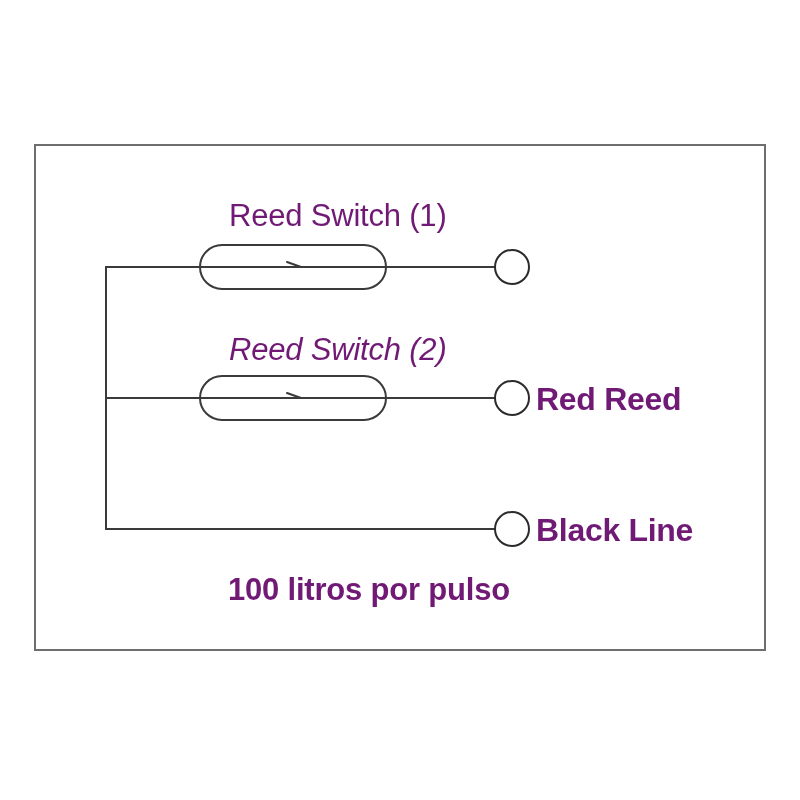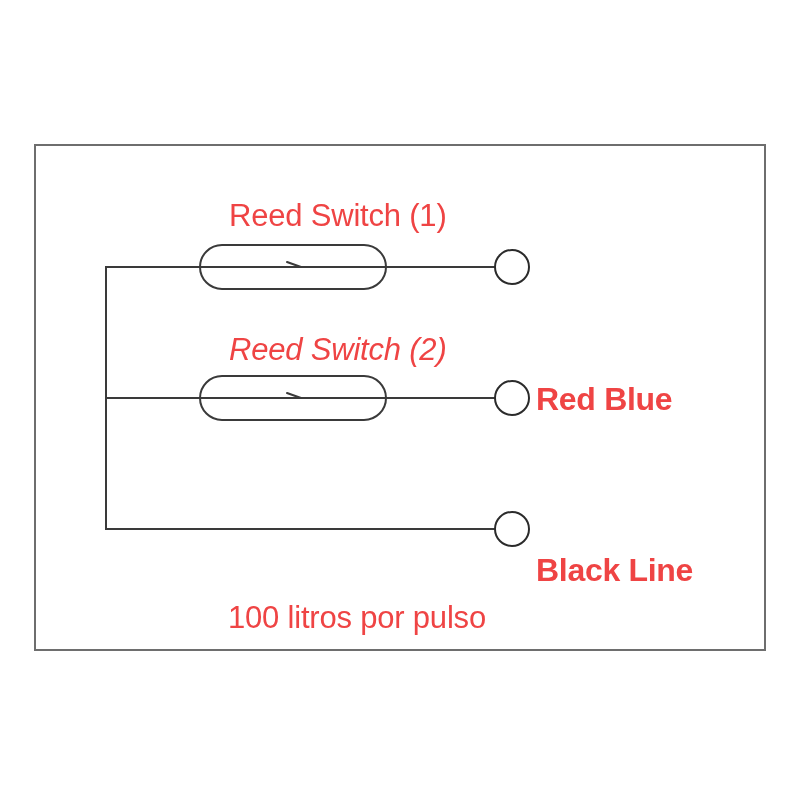--- a/index.html
+++ b/index.html
@@ -18,38 +18,37 @@
   #diagram-svg {
     position: absolute;
     top: 0;
     left: 0;
     width: 800px;
     height: 800px;
   }
   .label {
     position: absolute;
     white-space: nowrap;
-    color: #ef4444;
+    color: #701a75;
     line-height: 1;
   }
   .switch-label {
     font-size: 31px;
     font-weight: 400;
     letter-spacing: -0.2px;
   }
   .terminal-label {
     font-size: 32px;
     font-weight: 700;
     letter-spacing: -0.3px;
   }
   .footer-label {
     font-size: 31px;
-    font-weight: 400;
+    font-weight: 700;
     letter-spacing: -0.2px;
-    margin-top: 28px;
   }
 </style>
 </head>
 <body>
 
 <div id="canvas">
 
   <svg id="diagram-svg" viewBox="0 0 800 800">
 
     <rect id="frame-rect" fill="none" x="35" y="145" width="730" height="505" stroke="#6e6e6e" stroke-width="2"></rect>
@@ -77,19 +76,19 @@
     <circle id="term-0" fill="#ffffff" cx="512" cy="267" r="17" stroke="#2b2b2b" stroke-width="2"></circle>
     <circle id="term-1" fill="#ffffff" cx="512" cy="398" r="17" stroke="#2b2b2b" stroke-width="2"></circle>
     <circle id="term-2" fill="#ffffff" cx="512" cy="529" r="17" stroke="#2b2b2b" stroke-width="2"></circle>
   </svg>
 
   <div class="label switch-label" id="sw-label-0" style="left: 229px; top: 200px;">Reed Switch (1)</div>
 
   <div class="label switch-label" id="sw-label-1" style="left: 229px; top: 334px; font-style: italic;">Reed Switch (2)</div>
 
 
-  <div class="label terminal-label" id="term-label-1" style="left: 536px; top: 383px;">Red Blue</div>
+  <div class="label terminal-label" id="term-label-1" style="left: 536px; top: 383px;">Red Reed</div>
 
-  <div class="label terminal-label" id="term-label-2" style="left: 536px; top: 514px; margin-top: 40px;">Black Line</div>
+  <div class="label terminal-label" id="term-label-2" style="left: 536px; top: 514px;">Black Line</div>
 
   <div class="label footer-label" id="footer-label" style="left: 228px; top: 574px;">100 litros por pulso</div>
 
 </div>
 
 </body></html>

